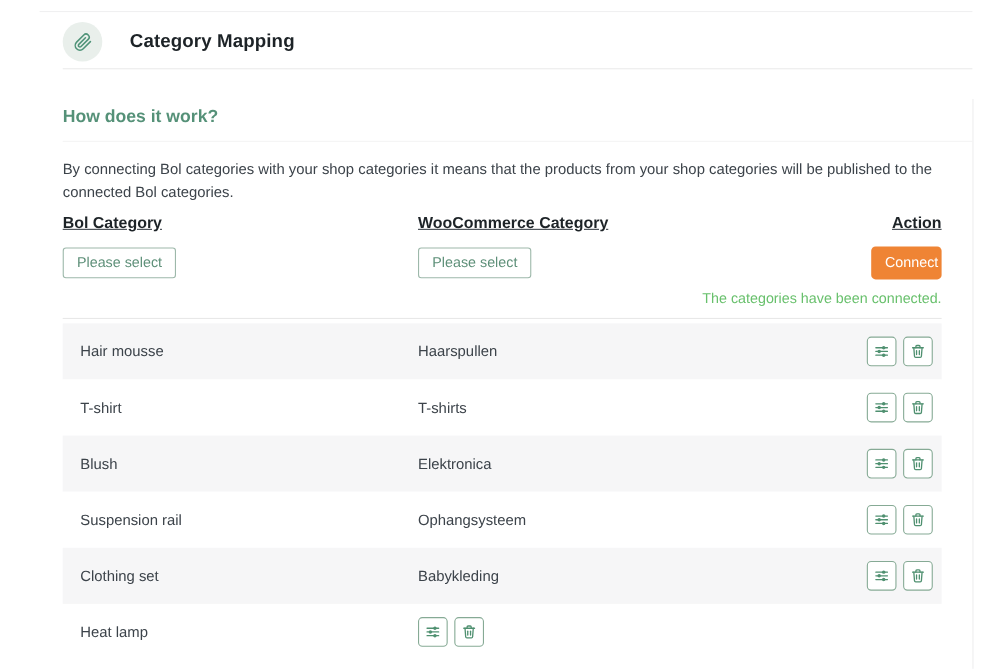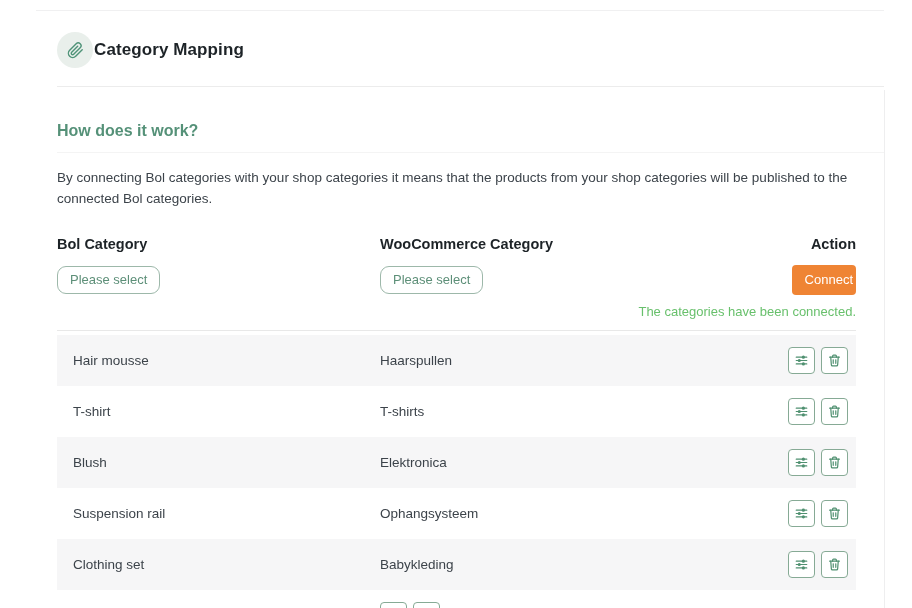--- a/index.html
+++ b/index.html
@@ -16,23 +16,23 @@
     background: #f0f0f1;
   }
   .right-hairline {
     position: absolute; left: 884px; top: 90px; bottom: 0; width: 1px;
     background: #eeeeef;
   }
   .content { position: absolute; left: 57px; top: 0; width: 799px; }
 
   
   .page-header {
-    margin-top: 32px;
-    display: flex; align-items: center; gap: 1px;
-    padding-bottom: 18px;
+    margin-top: 20px;
+    display: flex; align-items: center; gap: 25px;
+    padding-bottom: 6px;
     border-bottom: 1px solid #ececec;
     width: 827px; 
   }
   .clip-circle {
     width: 36px; height: 36px; border-radius: 50%;
     background: #e9efeb;
     display: flex; align-items: center; justify-content: center;
     flex: 0 0 auto;
   }
   .clip-circle svg { width: 17px; height: 17px; stroke: #4f9378; }
@@ -47,30 +47,30 @@
     width: 827px;
   }
   .description {
     margin-top: 14px;
     font-size: 13.5px; line-height: 21px; color: #3c434a;
     width: 799px;
   }
 
   
   .grid3 { display: grid; grid-template-columns: 323px 1fr auto; align-items: center; }
-  .col-headers { margin-top: 27px; }
+  .col-headers { margin-top: 10px; text-decoration: underline; }
   .col-header { font-size: 14.5px; font-weight: bold; color: #1d2327; }
   .col-header.right { justify-self: end; }
 
   .select-row { margin-top: 13px; }
   .select-btn {
     width: fit-content;
     background: #fff;
     border: 1px solid #9db8aa;
-    border-radius: 9px;
+    border-radius: 3px;
     color: #5d8f78;
     font-size: 13px;
     font-family: inherit;
     padding: 5px 12px 6px 12px;
     cursor: pointer;
   }
   .connect-btn {
     justify-self: end;
     background: #ef8434;
     border: none;

